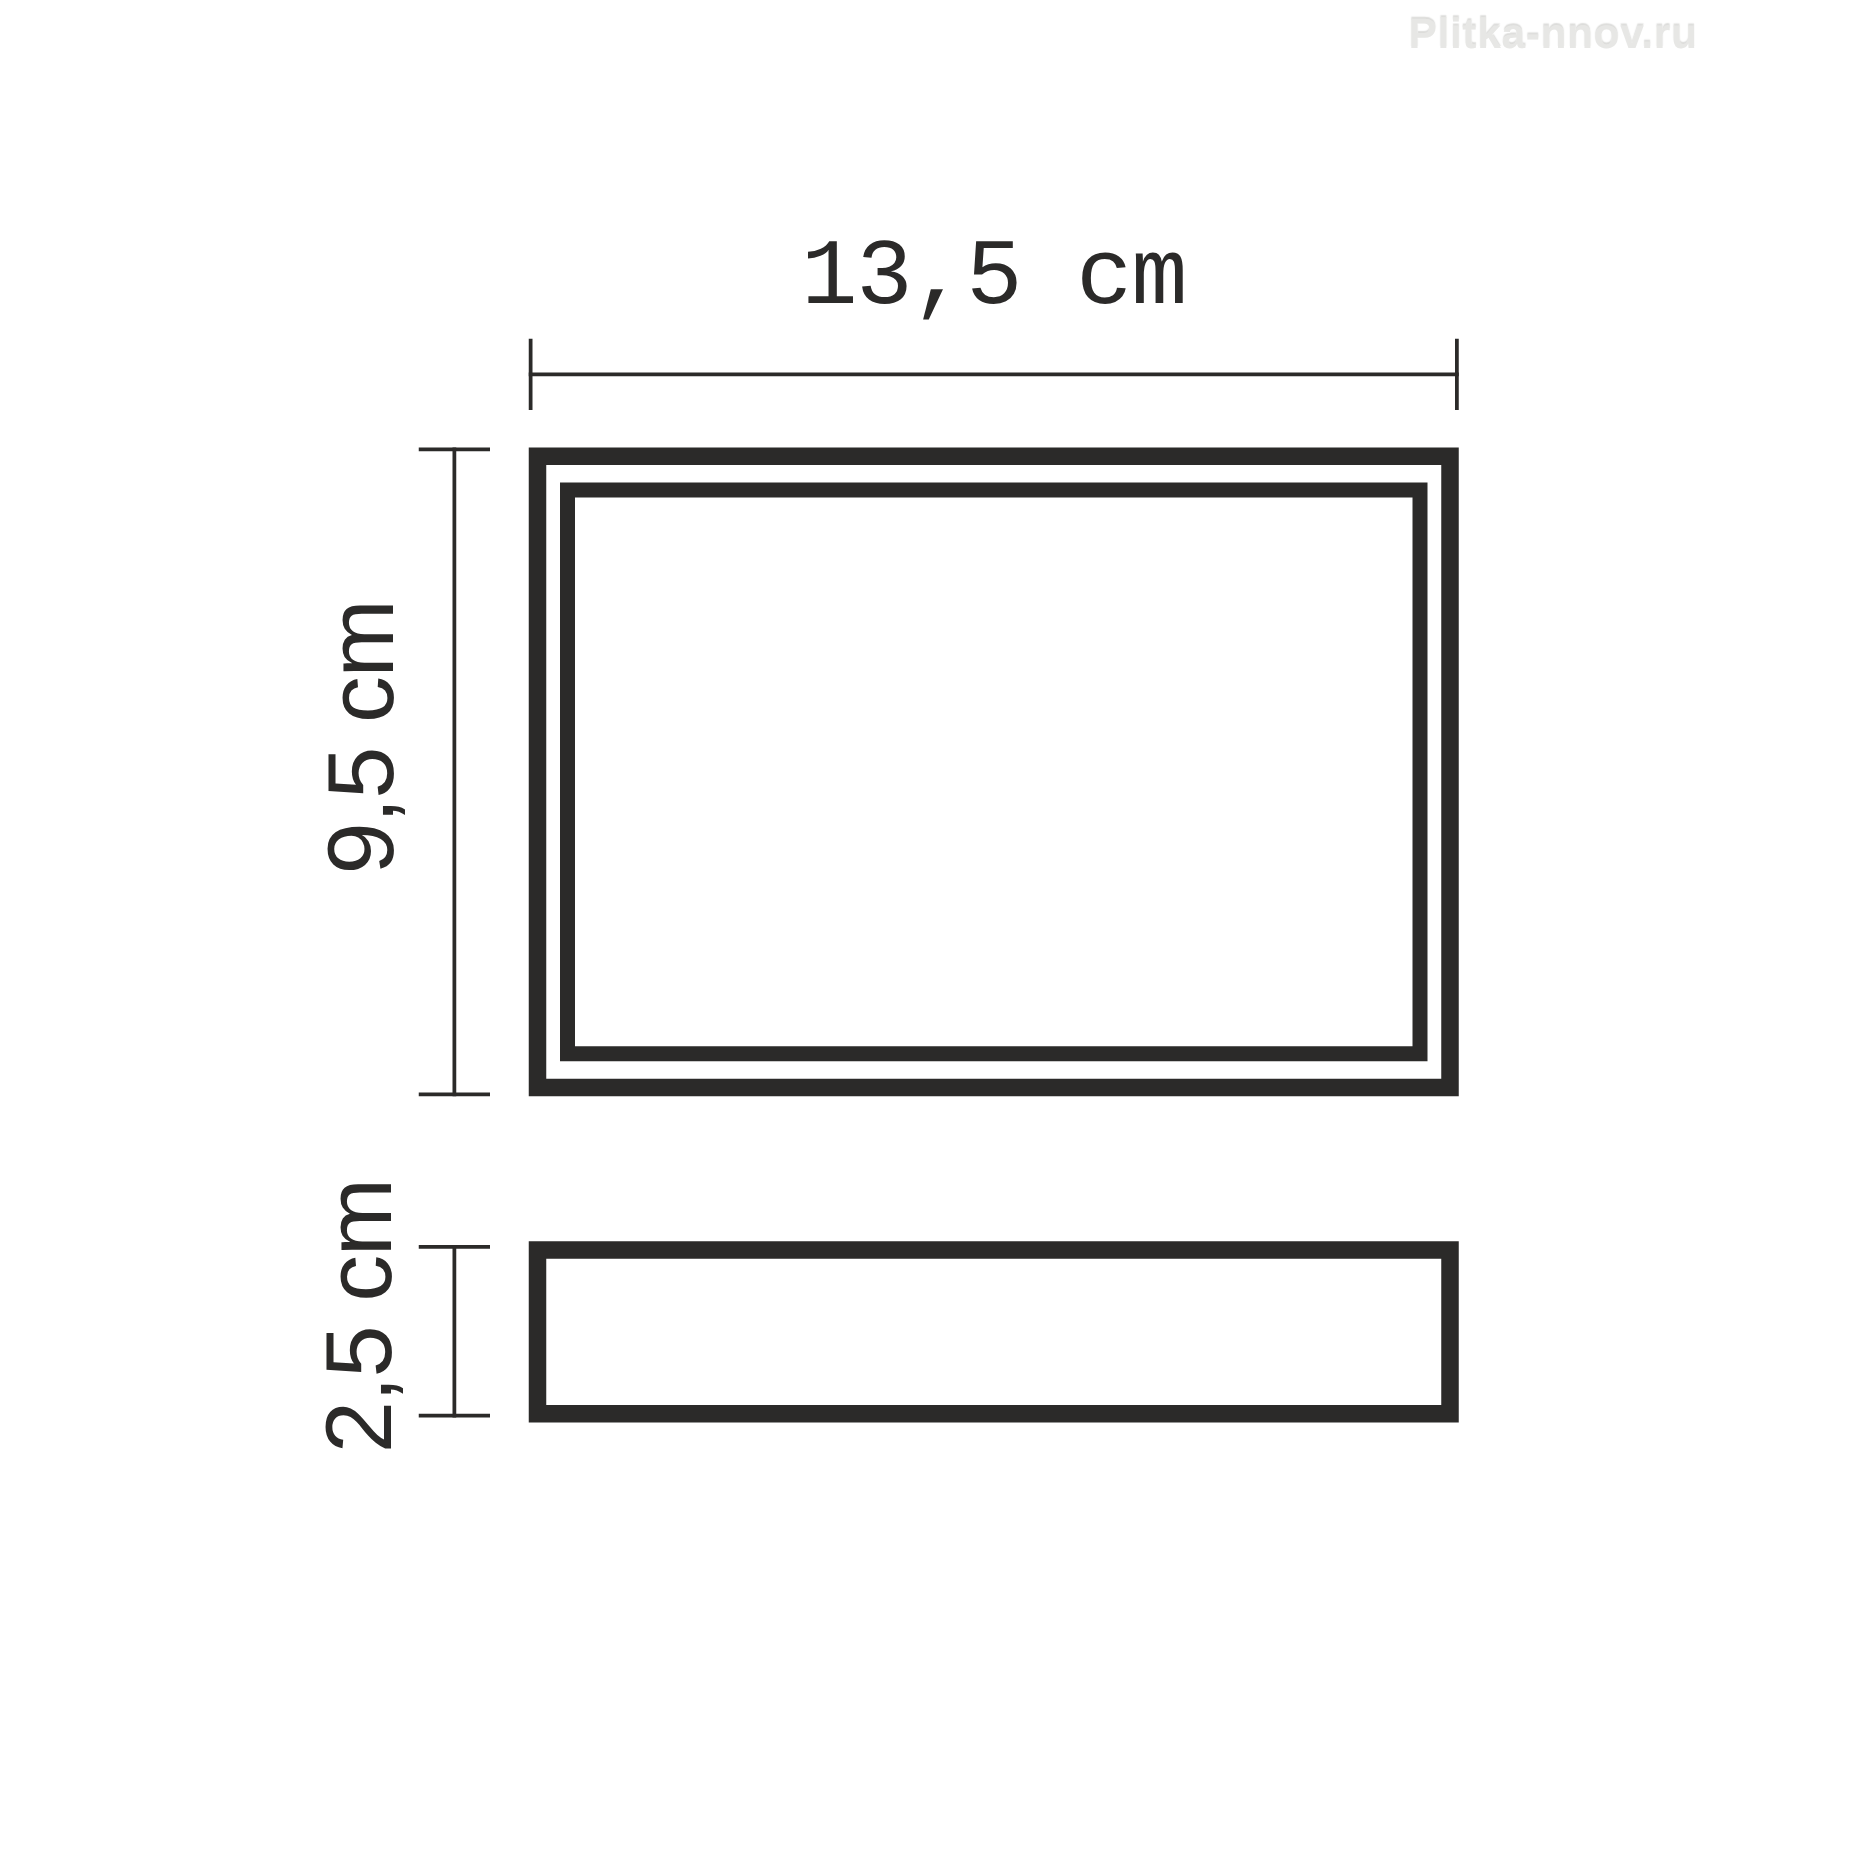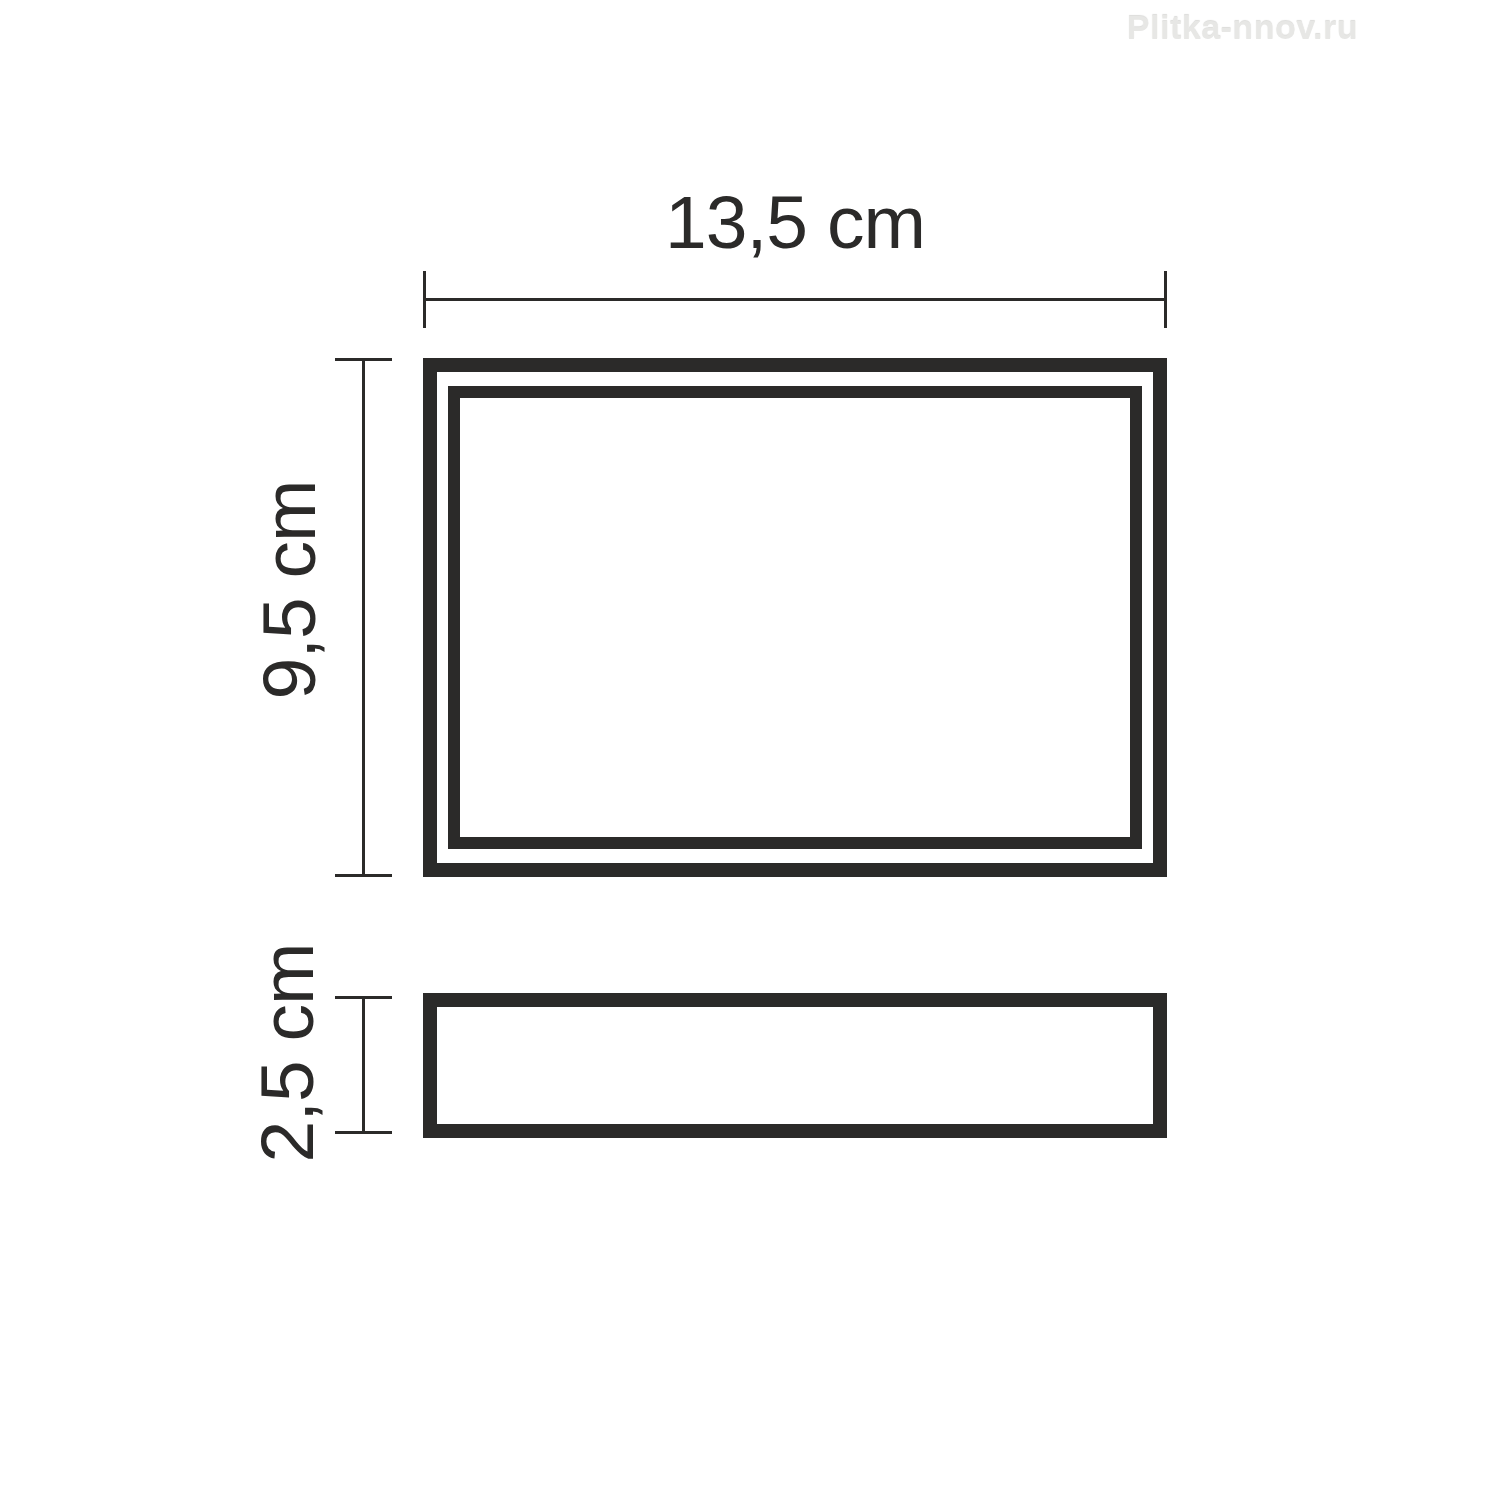--- a/index.html
+++ b/index.html
@@ -37,20 +37,21 @@
     font-size: 75px;
     letter-spacing: -1px;
     white-space: nowrap;
     line-height: 1;
   }
   .dim-label-width {
     left: 423px;
     top: 185px;
     width: 744px;
     text-align: center;
+    font-family: Liberation Mono, monospace;
   }
   .dim-label-height {
     left: 289px;
     top: 590px;
     transform: translate(-50%, -50%) rotate(-90deg);
   }
   .dim-label-depth {
     left: 287px;
     top: 1053px;
     transform: translate(-50%, -50%) rotate(-90deg);

